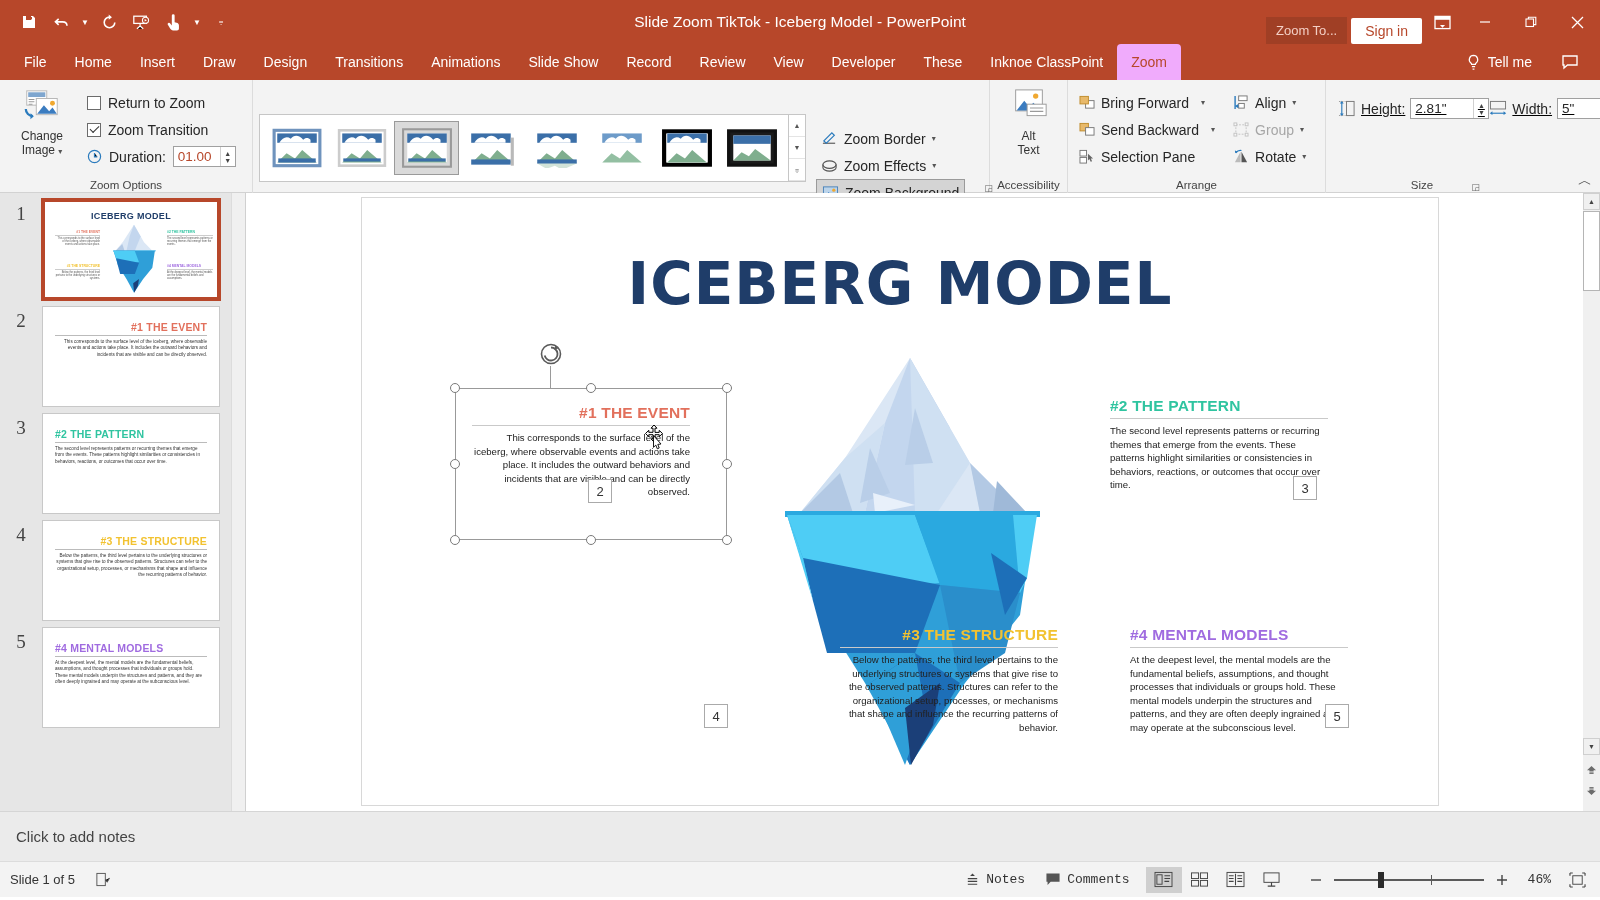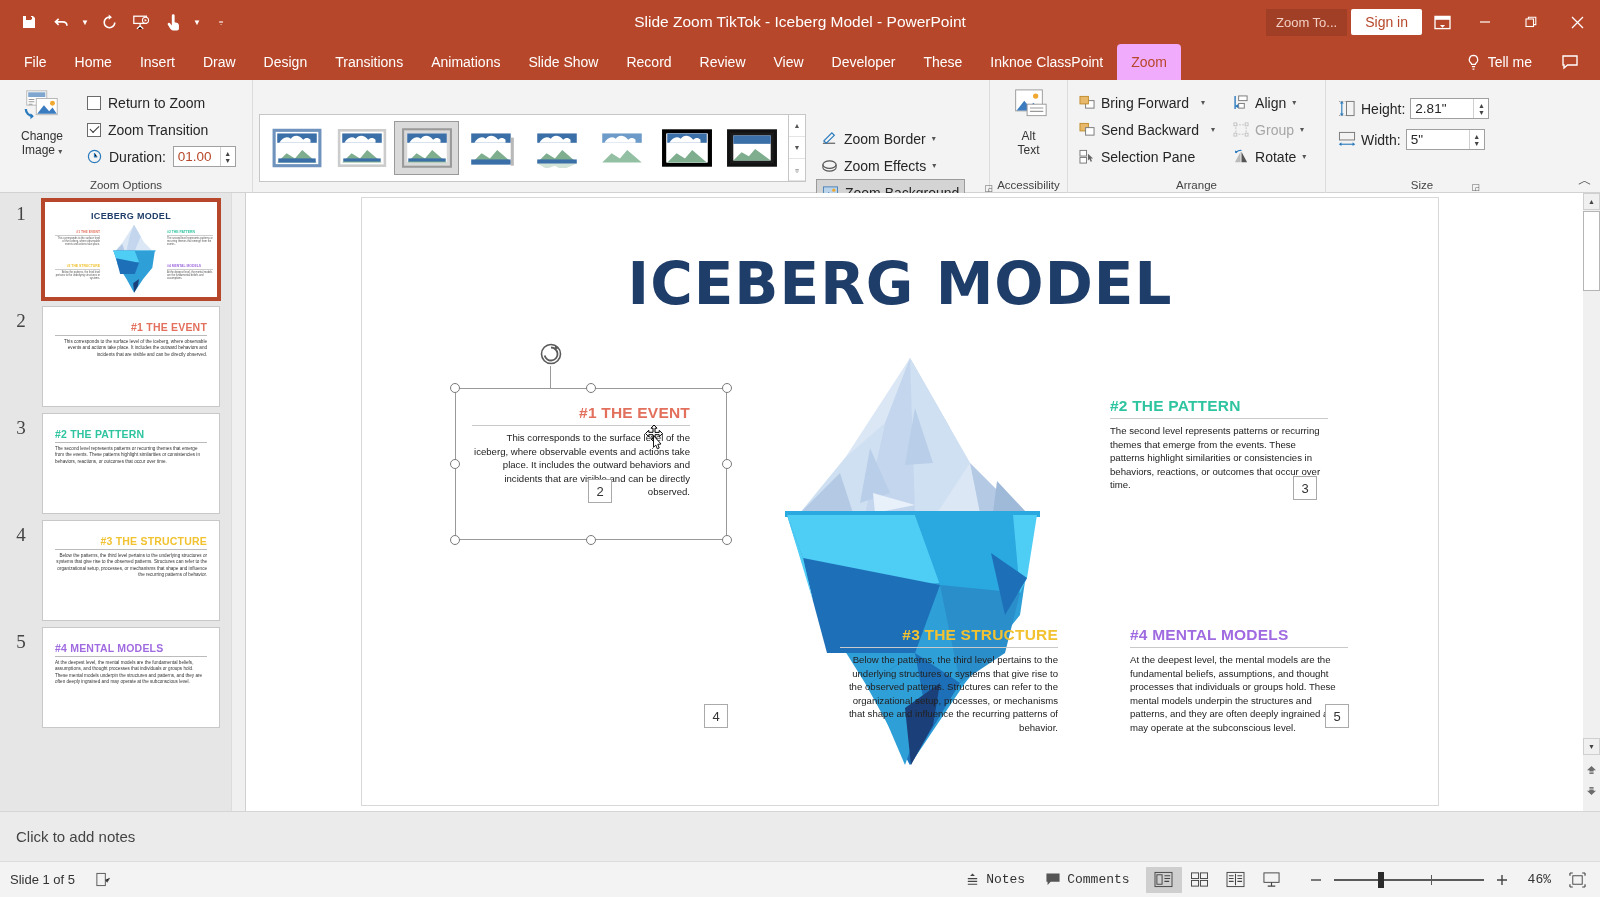--- a/index.html
+++ b/index.html
@@ -9,21 +9,21 @@
   
   .titlebar{ height:44px; background:#b7472a; display:flex; align-items:center;
      position:relative; color:#fff; }
   .qat{ display:flex; align-items:center; gap:2px; padding-left:14px; }
   .qat-btn{ width:30px; height:30px; display:flex; align-items:center;
      justify-content:center; border-radius:2px; cursor:pointer; }
   .qat-caret{ width:14px; height:30px; display:flex; align-items:center;
      justify-content:center; font-size:8px; cursor:pointer; }
   .win-title{ position:absolute; left:0; right:0; text-align:center;
      font-size:15.5px; line-height:44px; pointer-events:none; white-space:nowrap;}
-  .tb-right{ margin-left:auto; display:flex; align-items:center; height:44px; }
+  .tb-right{ margin-left:auto; display:flex; align-items:flex-end; height:44px; }
   .zoomtab-top{ background:#a03f25; color:#f3cfc5; font-size:13px;
      padding:6px 10px; margin-right:4px; }
   .signin{ background:#fff; color:#b7472a; font-size:14px; padding:5px 14px;
      border-radius:2px; cursor:pointer; }
   .winbtn{ width:46px; height:44px; display:flex; align-items:center;
      justify-content:center; cursor:pointer; }
   .ribbon-ico{ width:40px; height:44px; display:flex; align-items:center;
      justify-content:center; cursor:pointer; }
 
   
@@ -497,21 +497,21 @@
             </svg>
           <span>Rotate</span>
             <span class="dd">▾</span>
         </div>
       </div>
     </div>
     <div class="rlabel">Arrange</div>
   </div>
 
   <div class="rgroup" style="width:192px; border-right:0">
-    <div class="rbody" style="flex-direction:column; padding-top:9px; padding-left:12px;">
+    <div class="rbody" style="padding-top:9px; padding-left:12px;text-decoration:underline;">
       <div class="szrow">
         <svg width="18" height="17" viewBox="0 0 19 18">
             <rect x="9" y="1.5" width="8" height="15" fill="none" stroke="#777"></rect>
             <path stroke="#2b7bbd" stroke-width="1.2" d="M4 3v12"></path>
             <path fill="#2b7bbd" d="M4 0.8L6 3.6H2zM4 17.2L6 14.4H2z"></path>
             <path stroke="#999" stroke-width="1" stroke-dasharray="1.6 1.4" d="M1 1.6h7M1 16.4h7"></path>
           </svg>
         <span>Height:</span>
         <span class="spin">
           <input value="2.81&quot;" style="">

